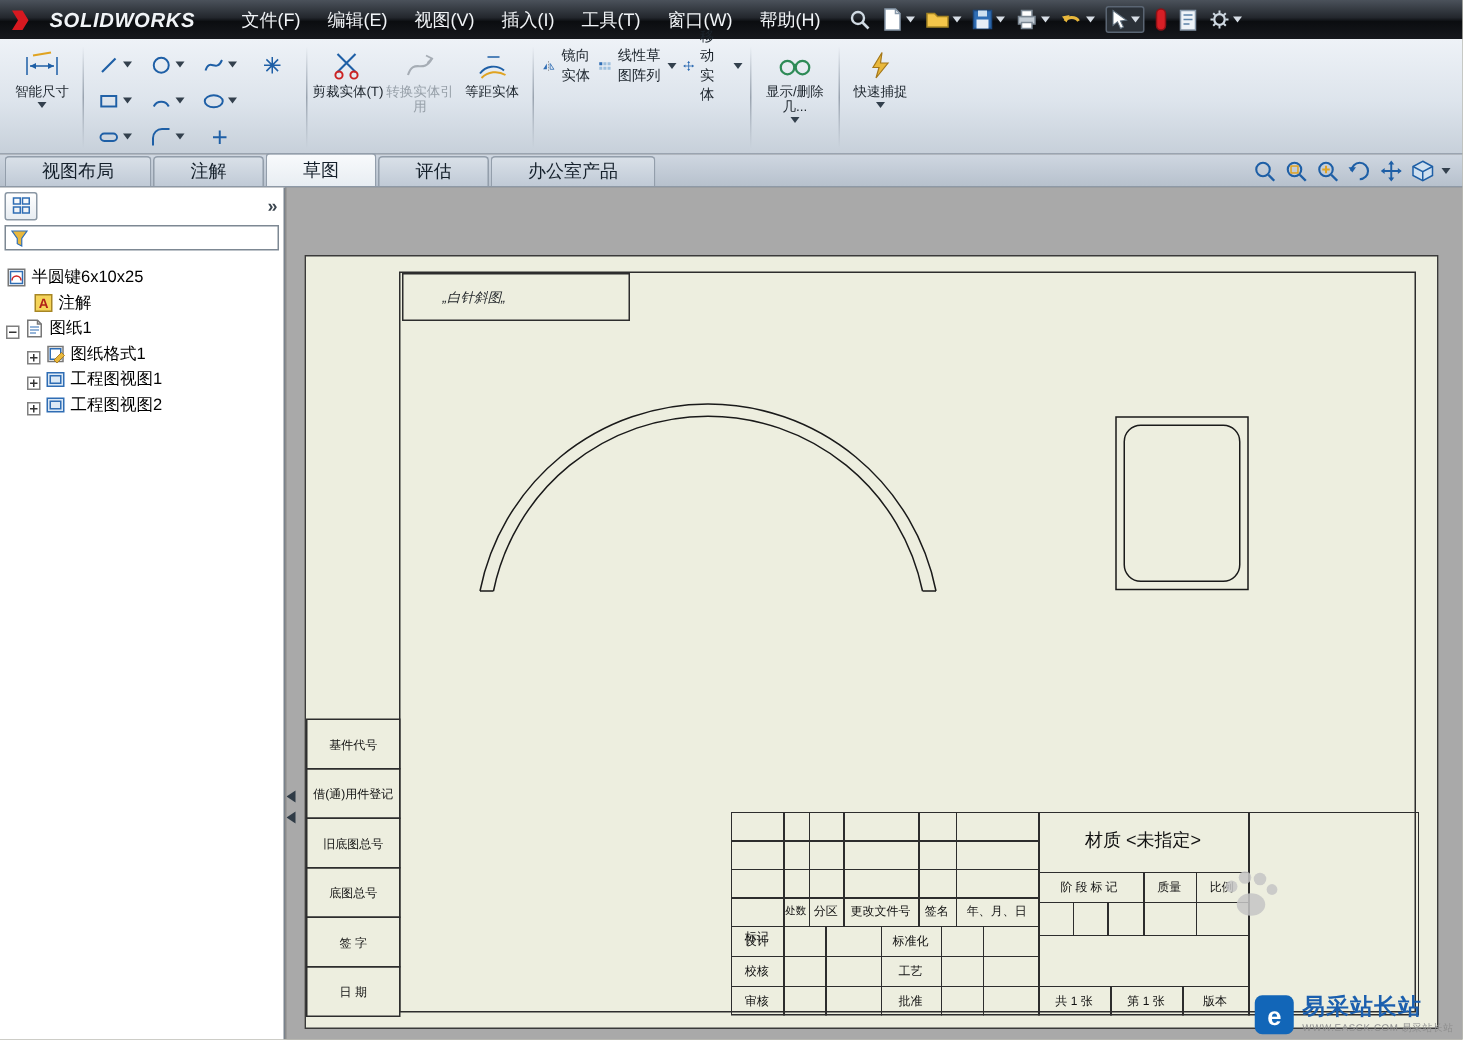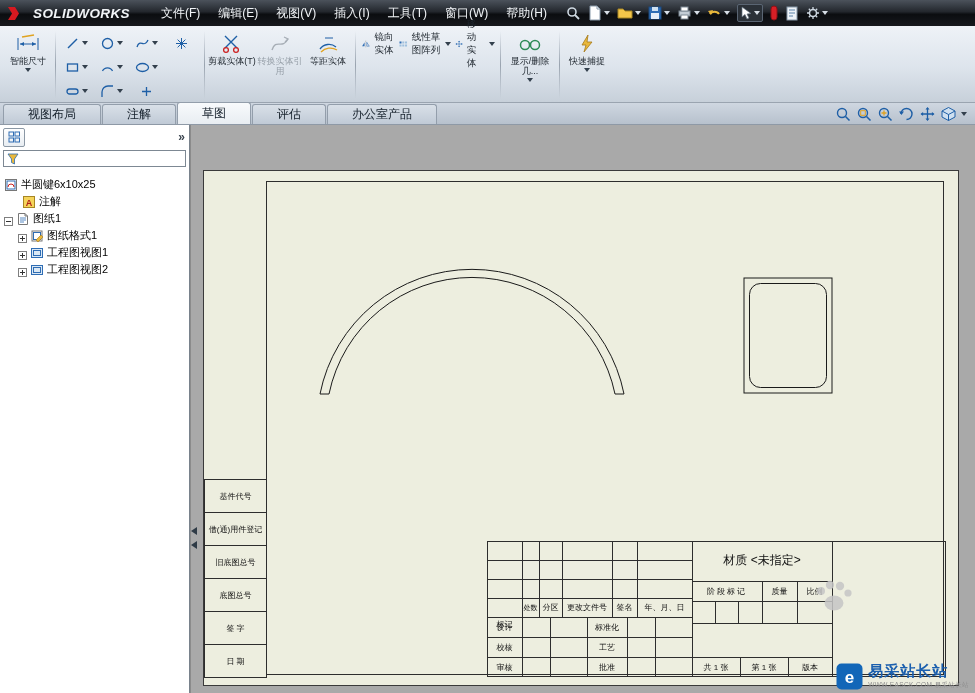--- a/index.html
+++ b/index.html
@@ -444,20 +444,23 @@
 
 <div id="gfx">
   <div id="splitter">
     <span class="larrow"></span>
     <span class="larrow"></span>
   </div>
 
   <div id="sheet">
     <div id="frame"></div>
 
+    <div id="notebox">
+      <span>„白针斜图„</span>
+    </div>
 
     <div id="mtable">
       <div class="mrow2">基件代号</div>
       <div class="mrow2">借(通)用件登记</div>
       <div class="mrow2">旧底图总号</div>
       <div class="mrow2">底图总号</div>
       <div class="mrow2">签 字</div>
       <div class="mrow2">日 期</div>
     </div>
 

